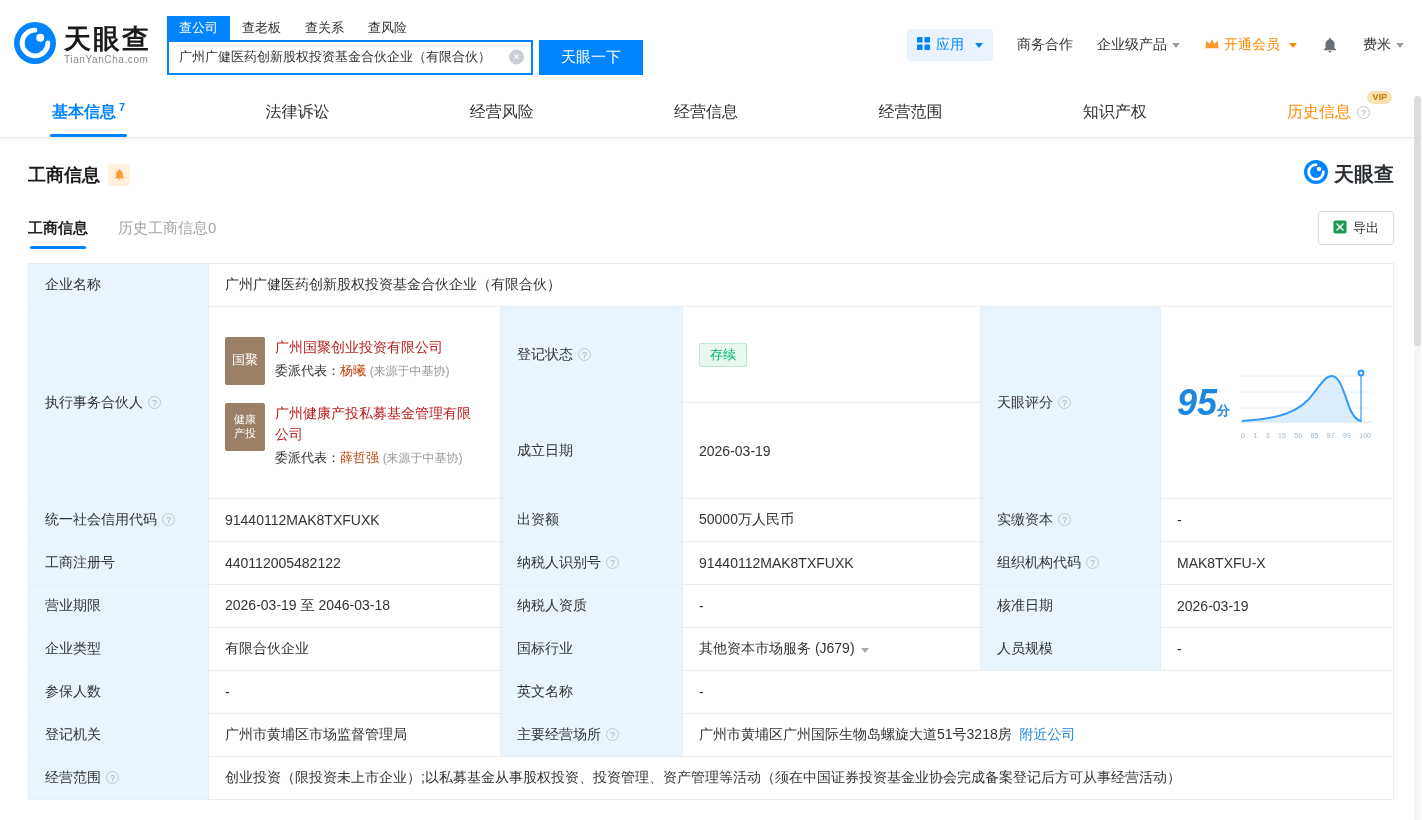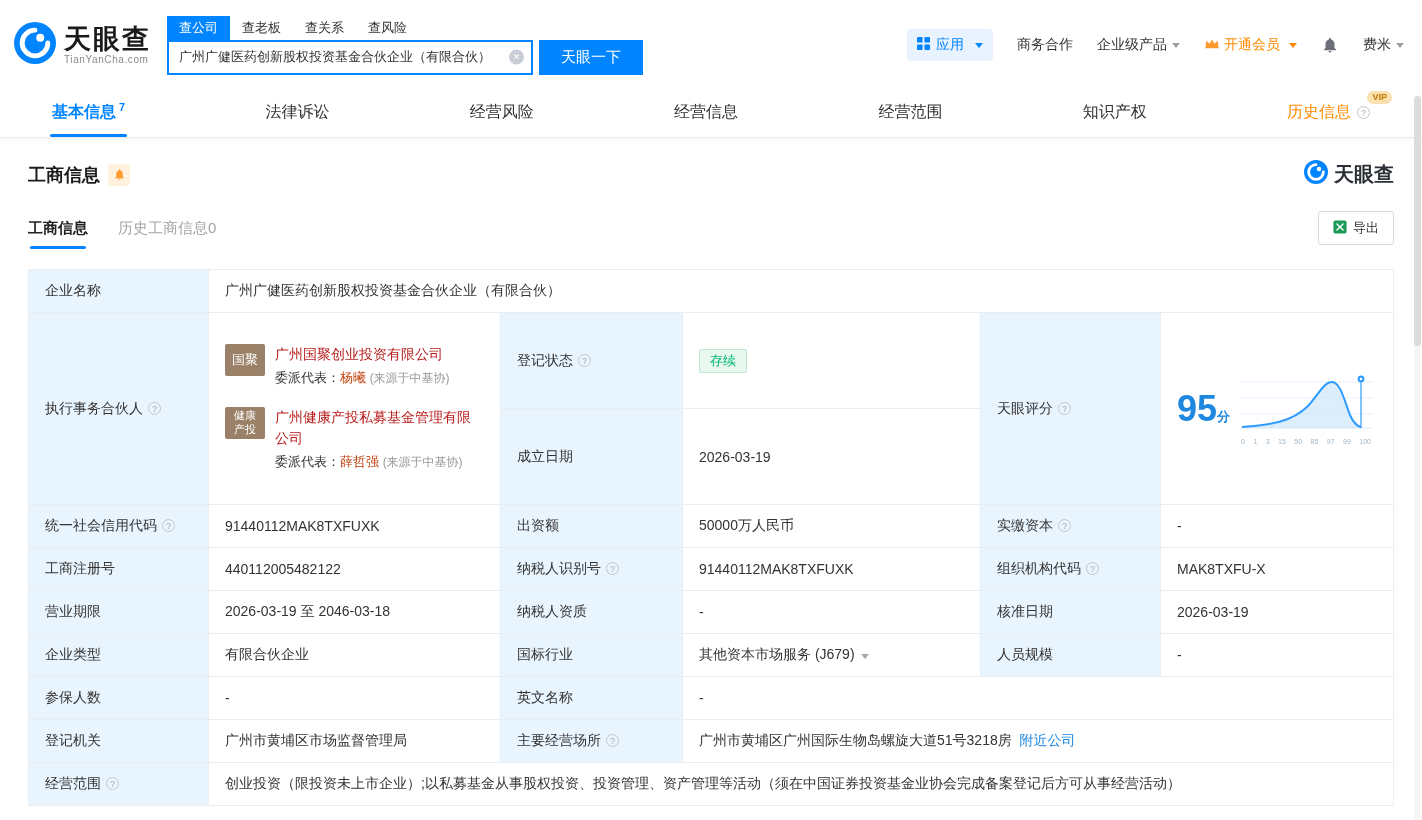--- a/index.html
+++ b/index.html
@@ -50,39 +50,39 @@
   .bell-chip { width:22px; height:22px; background:#fff1dd; border-radius:4px; margin-left:8px; display:flex; align-items:center; justify-content:center; cursor:pointer; }
   .section-brand { margin-left:auto; display:flex; align-items:center; gap:6px; font-size:20px; font-weight:bold; color:#2b2f36; }
 
   .sub-tabs-row { display:flex; align-items:flex-end; margin-top:22px; }
   .sub-tab { font-size:15px; margin-right:30px; padding-bottom:11px; color:#a5a5a5; position:relative; cursor:pointer; }
   .sub-tab.active { color:#222; font-weight:bold; }
   .sub-tab.active::after { content:""; position:absolute; left:2px; right:2px; bottom:0; height:3px; background:#0084ff; border-radius:2px; }
   .export-btn { margin-left:auto; margin-bottom:4px; border:1px solid #d9d9d9; border-radius:3px; background:#fff; padding:7px 14px; font-size:13px; color:#333; display:flex; align-items:center; gap:6px; cursor:pointer; font-family:inherit; }
 
   
-  table.info { width:100%; border-collapse:collapse; margin-top:20px; font-size:14px; table-layout:fixed; }
+  table.info { width:100%; border-collapse:collapse; margin-top:14px; font-size:14px; table-layout:fixed; }
   table.info td { border:1px solid #e9eef3; padding:12px 16px; vertical-align:middle; word-break:break-all; color:#333; }
   table.info td.lbl { background:#e9f5fe; }
   .q { display:inline-block; width:13px; height:13px; border:1px solid #c6c6c6; border-radius:50%; color:#ababab; font-size:9px; line-height:12px; text-align:center; margin-left:5px; vertical-align:1px; cursor:pointer; }
   .q::after { content:"?"; }
 
   .status-badge { display:inline-block; background:#e8f8ef; color:#00b578; border:1px solid #bde8d2; font-size:13px; padding:2px 10px; border-radius:2px; }
 
   .partner { display:flex; gap:10px; }
   .partner + .partner { margin-top:18px; }
-  .p-logo { width:40px; height:32px; background:#9a8066; color:#fff; border-radius:2px; display:flex; align-items:center; justify-content:center; text-align:center; font-size:13px; line-height:1.25; flex-shrink:0; padding:0 7px; }
+  .p-logo { width:40px; height:48px; background:#9a8066; color:#fff; border-radius:2px; display:flex; align-items:center; justify-content:center; text-align:center; font-size:13px; line-height:1.25; flex-shrink:0; padding:0 7px; }
   .p-logo.small { font-size:11px; }
   .p-name { color:#b91c1c; cursor:pointer; line-height:1.5; }
   .rep-line { margin-top:3px; font-size:13px; line-height:1.6; }
   .rep-name { color:#c2410c; cursor:pointer; }
   .source { color:#999; font-size:12px; }
 
   .score-cell { display:flex; align-items:center; gap:10px; }
-  .score-num { color:#1e87e0; font-size:36px; font-weight:bold; line-height:1; }
+  .score-num { color:#1e87e0; font-size:36px; font-weight:bold; line-height:1;font-style:italic; }
   .score-unit { font-size:13px; font-weight:bold; color:#1e87e0; }
   .chart-box { position:relative; width:132px; }
   .axis-row { display:flex; justify-content:space-between; font-size:7px; color:#9fb6c9; margin-top:1px; padding:0 1px; }
 
   .link-blue { color:#1e87e0; cursor:pointer; }
   .ind-caret { width:0; height:0; border-left:4px solid transparent; border-right:4px solid transparent; border-top:5px solid #a9a9a9; display:inline-block; margin-left:6px; cursor:pointer; }
 
   
   .scrollbar-track { position:fixed; right:1px; top:96px; width:7px; bottom:0; background:#f6f6f6; }
   .scrollbar-thumb { width:7px; height:250px; background:#dcdcdc; border-radius:4px; }

